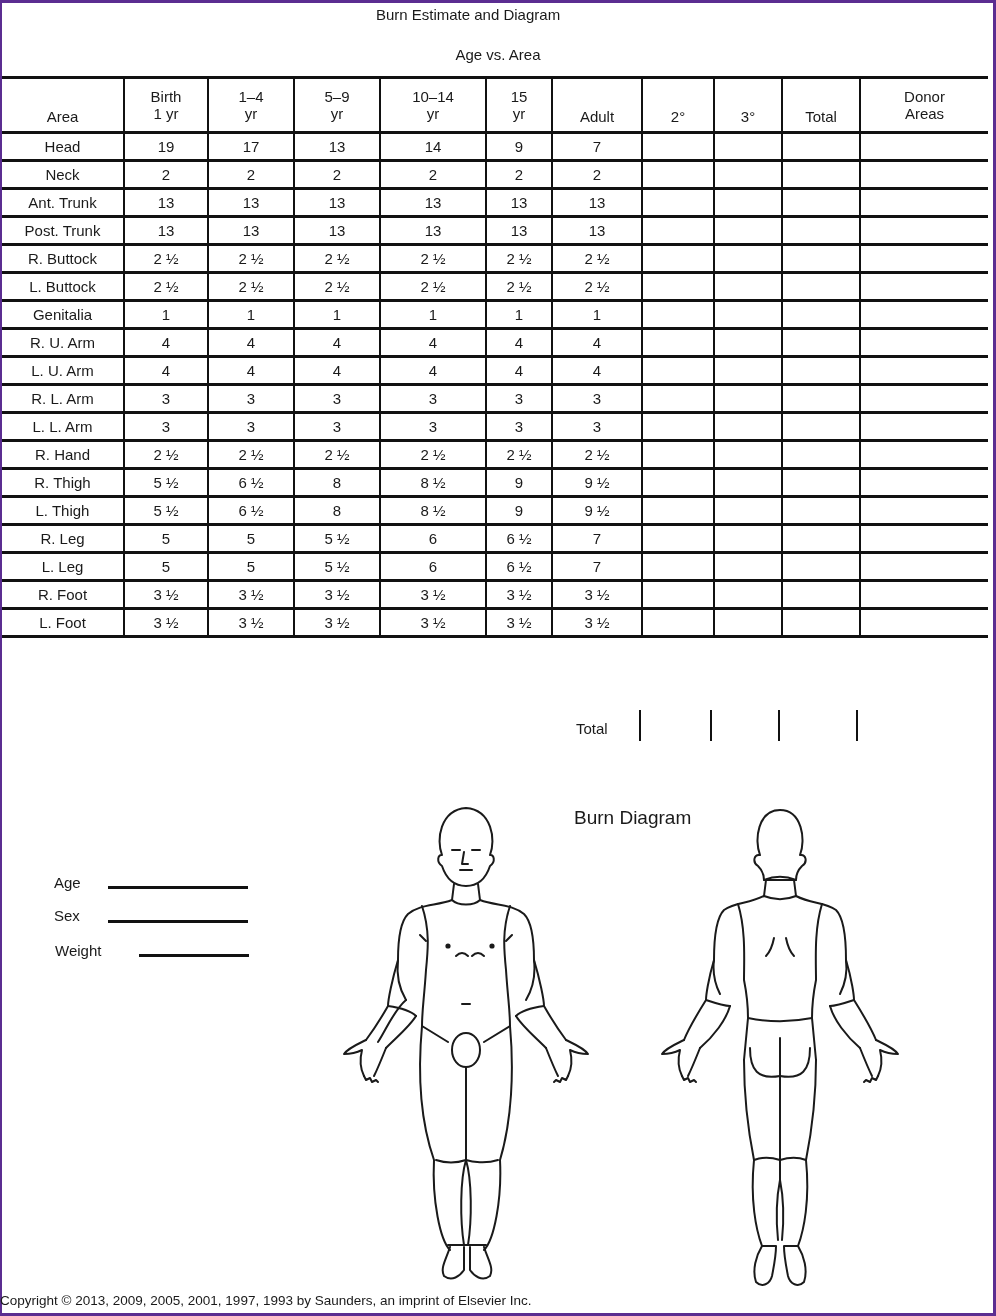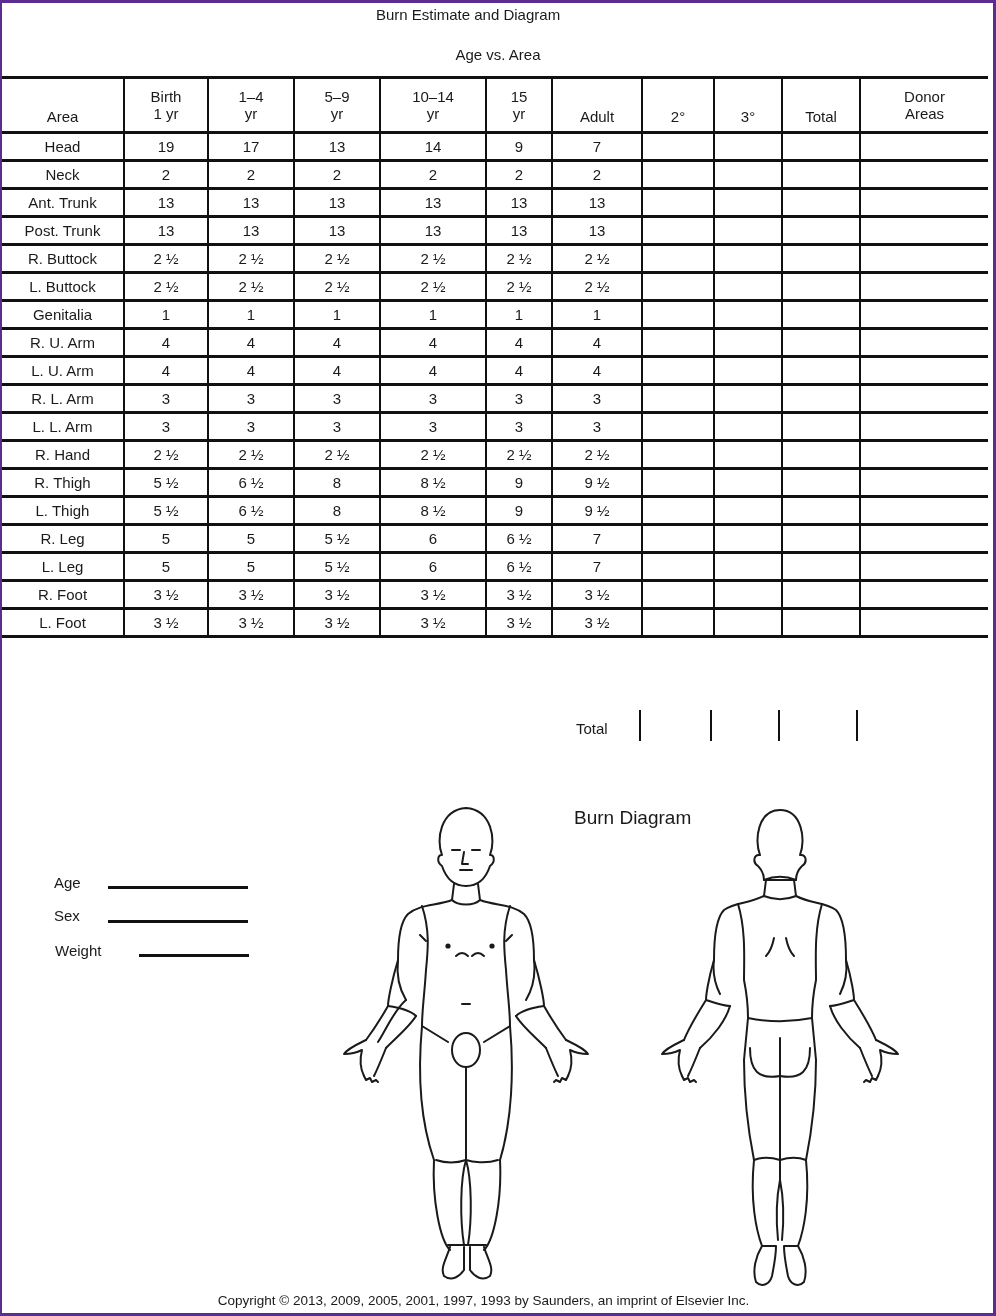--- a/index.html
+++ b/index.html
@@ -34,21 +34,21 @@
   .total-row { position:absolute; top:710px; left:0; width:996px; height:32px; }
   .total-label { position:absolute; left:576px; top:10px; font-size:15px; }
   .vline { position:absolute; top:0; width:2px; height:31px; background:#111; }
 
   .diagram-title { position:absolute; top:782px; left:574px; font-size:19px;margin-top:25px; }
 
   .field { position:absolute; font-size:15px; }
   .field-line { position:absolute; height:3px; background:#111; }
 
   .figure { position:absolute; }
-  .copyright { position:absolute; left:0; width:967px; top:1293px; text-align:center; font-size:13.5px; }
+  .copyright { position:absolute; left:0; width:967px; top:1293px; text-align:left; font-size:13.5px; }
 </style>
 </head>
 <body>
 
 <div class="frame"></div>
 
 <div class="title">Burn Estimate and Diagram</div>
 <div class="subtitle">Age vs. Area</div>
 
 <table class="burn">

